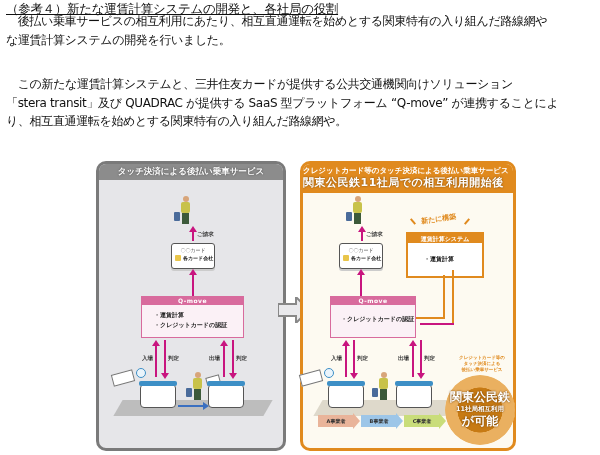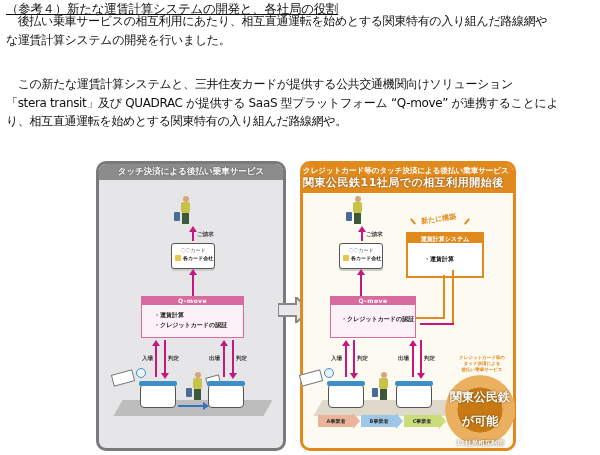--- a/index.html
+++ b/index.html
@@ -207,15 +207,15 @@
 <div class="oparrow" style="left:404px; top:415px; width:36px; background:#c9dd7a; border-color:#c9dd7a;">C事業者</div>
 
 <div class="abs" style="left:447px; top:355px; width:70px; text-align:center; font-size:4.5px; font-weight:bold; color:#e08a1e; line-height:6px;">
   <div>クレジットカード等の</div>
   <div>タッチ決済による</div>
   <div>後払い乗車サービス</div>
 </div>
 
 <div class="sun">
   <div class="st" style="top:17px;">関東公民鉄</div>
-  <div class="st" style="top:29px; font-size:6.5px;margin-top:34px;">11社局相互利用</div>
+  <div class="st" style="top:29px; font-size:6.5px;">11社局相互利用</div>
   <div class="st" style="top:41px;">が可能</div>
 </div>
 
 </body></html>

